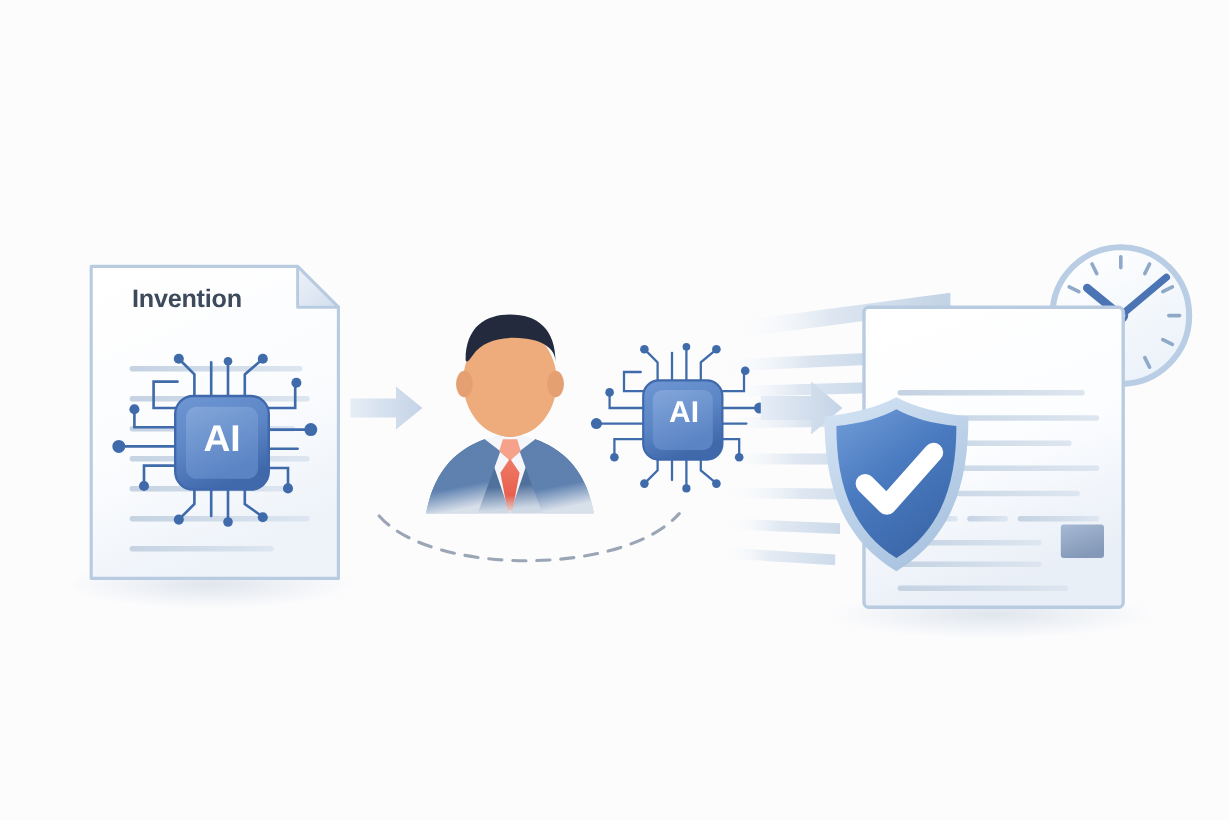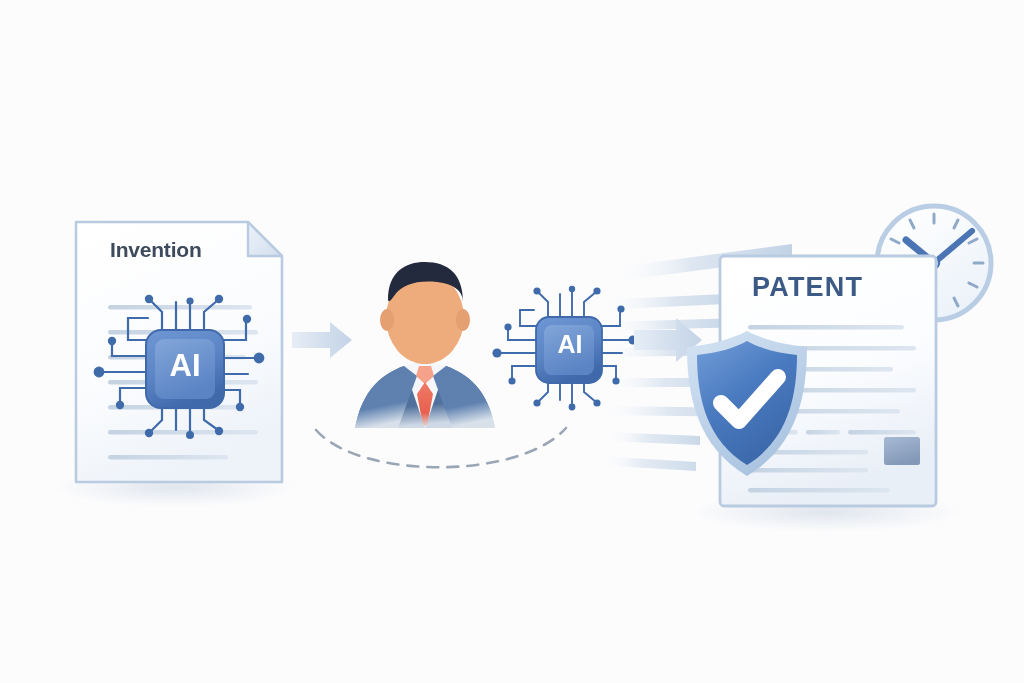--- a/index.html
+++ b/index.html
@@ -273,18 +273,17 @@
       <path d="M687 347 C710 345 732 339 747 331 C762 339 784 345 807 347
                C807 400 795 447 747 476 C699 447 687 400 687 347 Z" fill="url(#shieldRim)"></path>
       <path d="M697 355 C717 353 735 348 747 341 C759 348 777 353 797 355
                C797 400 786 441 747 465 C708 441 697 400 697 355 Z" fill="url(#shieldGrad)"></path>
       <path d="M721 403 L739 421 L778 377" fill="none" stroke="#ffffff" stroke-width="16" stroke-linecap="round" stroke-linejoin="round"></path>
     </g>
 
   </svg>
 
   <div class="lbl" id="form-title-1">Invention</div>
-  <div class="lbl" id="patent-title">PATENT</div>
 
   <div class="chipText" id="chip1-text">AI</div>
   <div class="chipText" id="chip2-text">AI</div>
 
 </div>
 
 </body></html>

